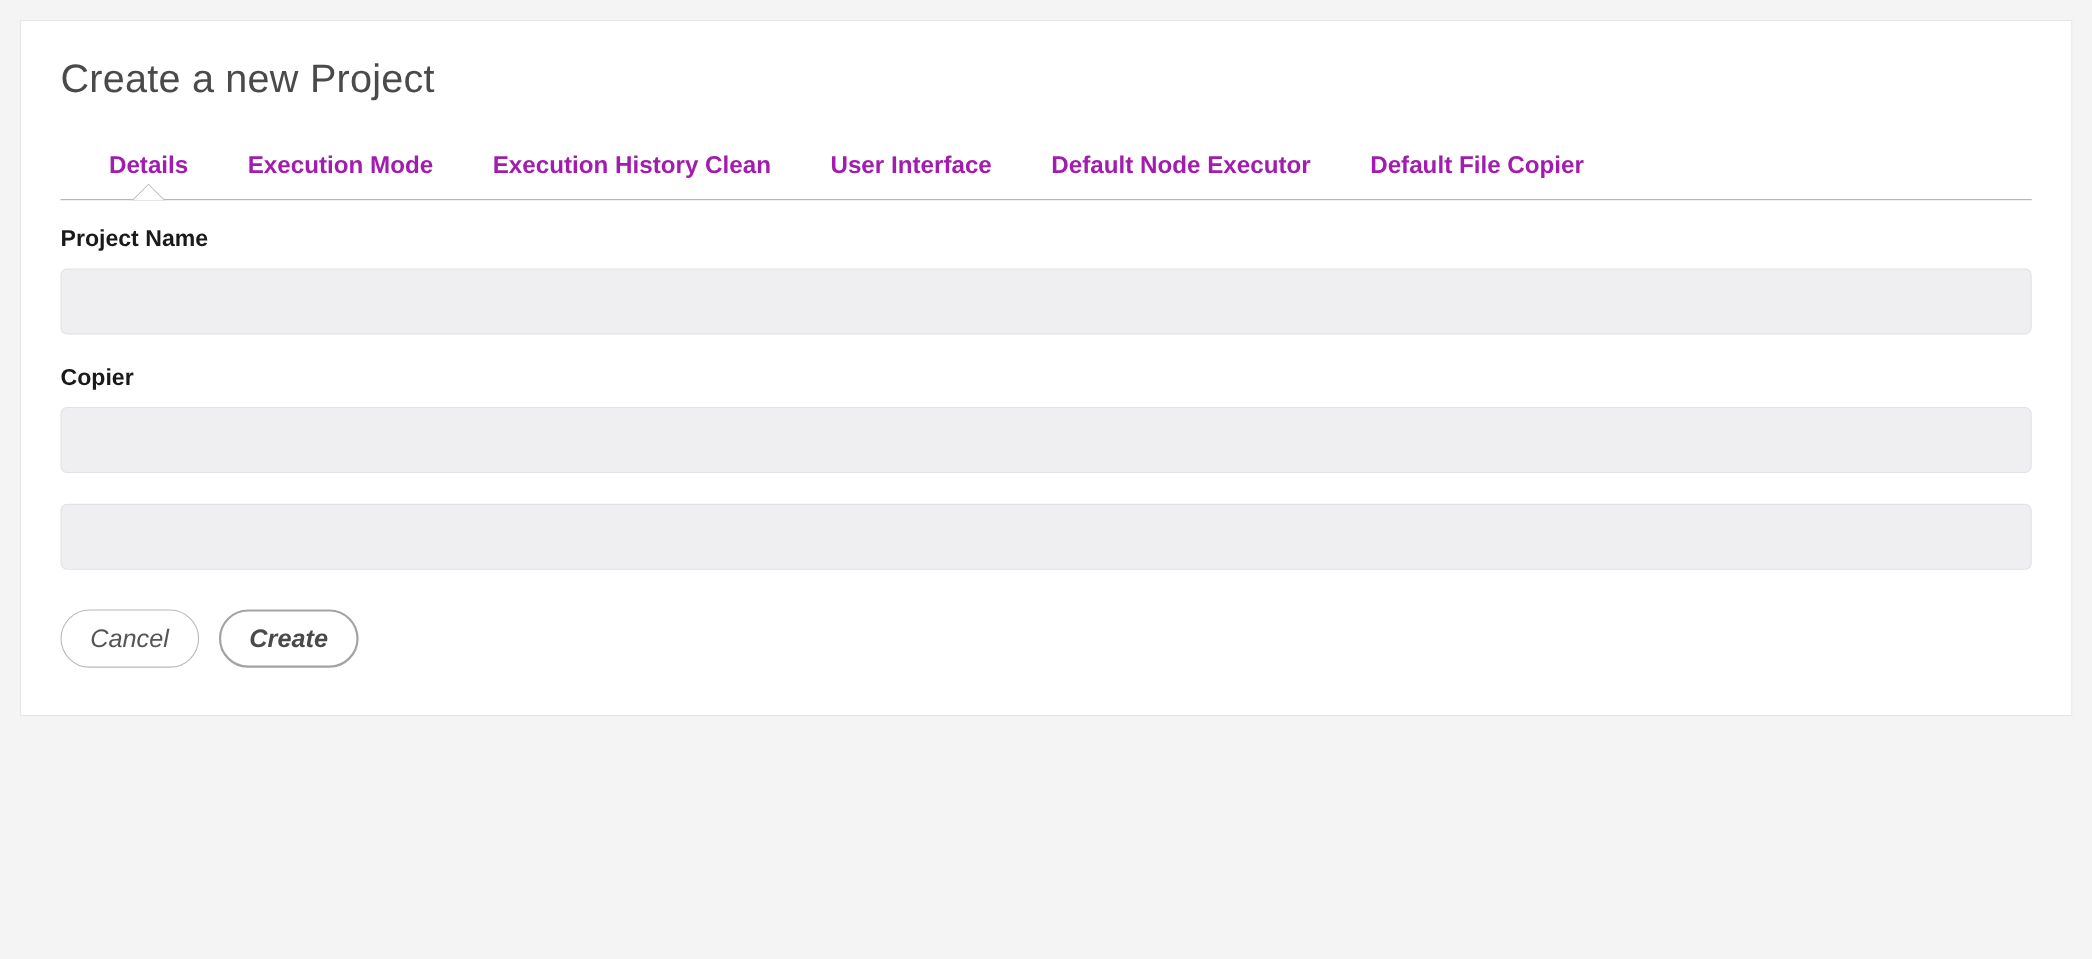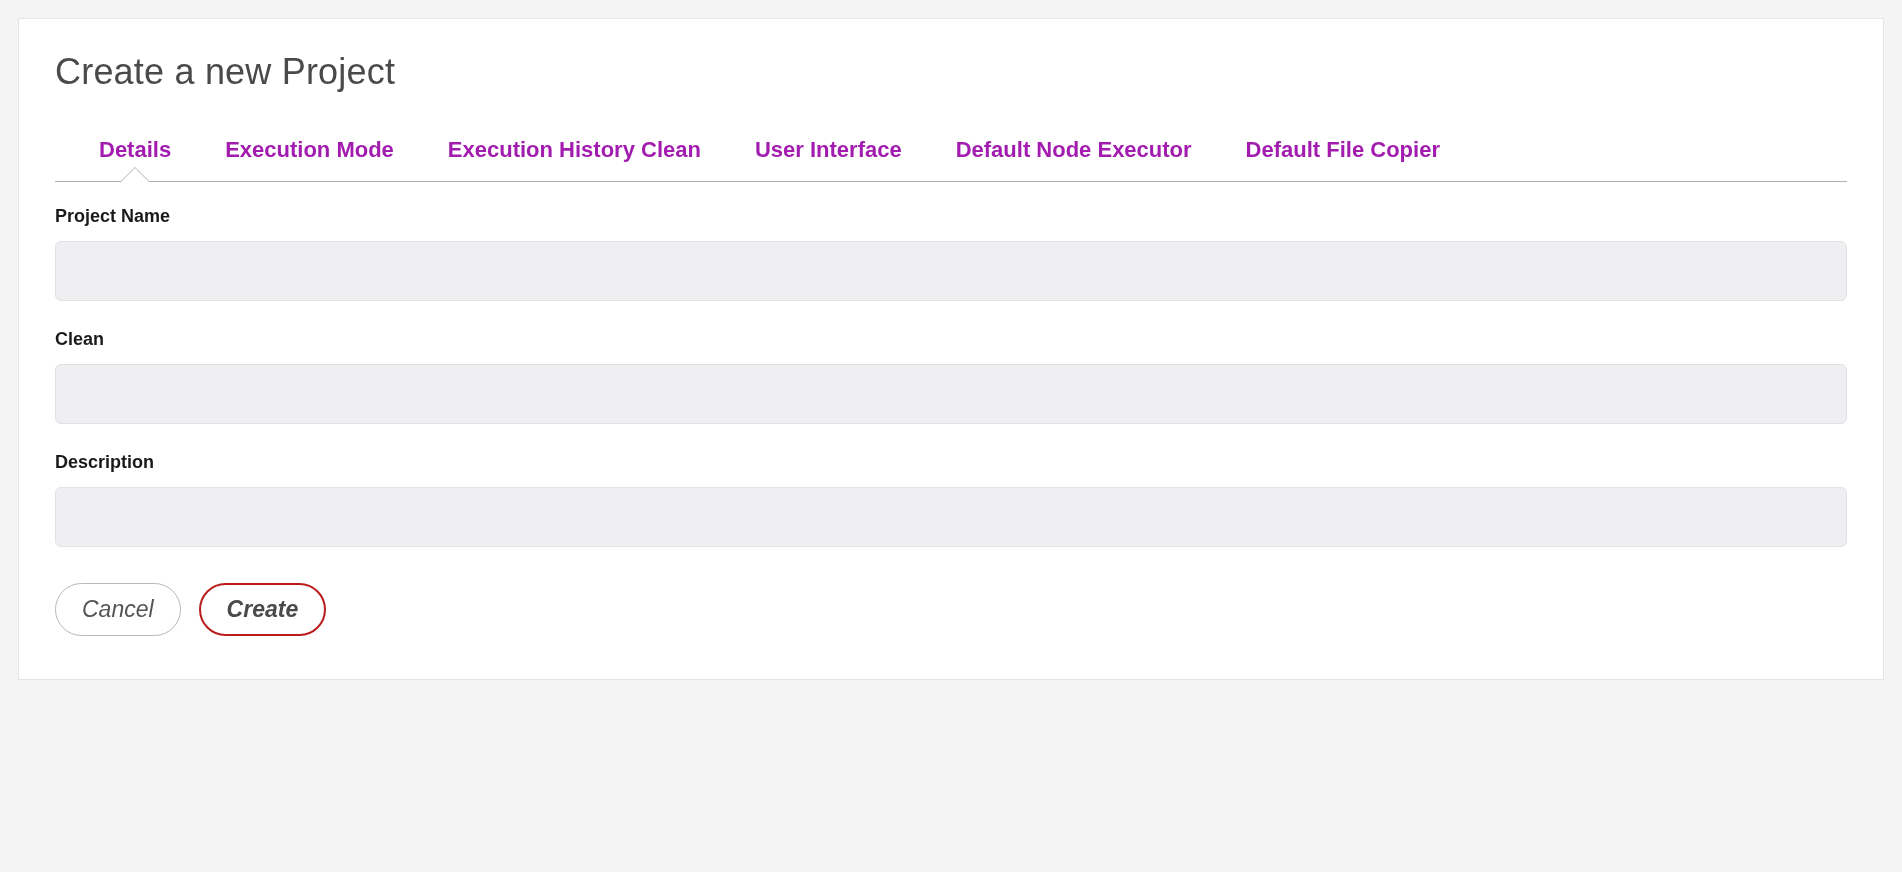--- a/index.html
+++ b/index.html
@@ -69,21 +69,21 @@
       z-index: 1;
     }
     .form-section {
       padding-top: 24px;
     }
     .form-group {
       margin-bottom: 28px;
     }
     .form-label {
       display: block;
-      font-size: 18px;
+      font-size: 21px;
       font-weight: 700;
       color: #1a1a1a;
       margin-bottom: 14px;
     }
     .form-input {
       width: 100%;
       height: 60px;
       background: #efeef1;
       border: 1px solid #e2e1e6;
       border-radius: 6px;
@@ -102,21 +102,21 @@
       padding: 12px 26px;
       font-size: 23px;
       cursor: pointer;
       background: #ffffff;
       color: #555;
       border: 1px solid #b8b8b8;
       font-style: italic;
     }
     .btn-primary {
       font-weight: 700;
-      border: 2px solid #b91c1c;
+      border: 2px solid #a3a3a3;
       color: #4a4a4a;
       padding: 11px 26px;
     }
   </style>
 </head>
 <body>
 
 <div class="card">
   <h1 class="page-title">Create a new Project</h1>
 
@@ -129,26 +129,25 @@
     <div class="tab">Default File Copier</div>
   </div>
 
   <div class="form-section">
     <div class="form-group">
       <label class="form-label">Project Name</label>
       <input type="text" class="form-input" value="" style="">
     </div>
 
     <div class="form-group">
-      <label class="form-label">Clean</label>
+      <label class="form-label">Copier</label>
       <input type="text" class="form-input" value="" style="">
     </div>
 
     <div class="form-group">
-      <label class="form-label">Description</label>
       <input type="text" class="form-input" value="" style="">
     </div>
 
     <div class="button-row">
       <button class="btn">Cancel</button>
       <button class="btn btn-primary">Create</button>
     </div>
   </div>
 </div>
 

